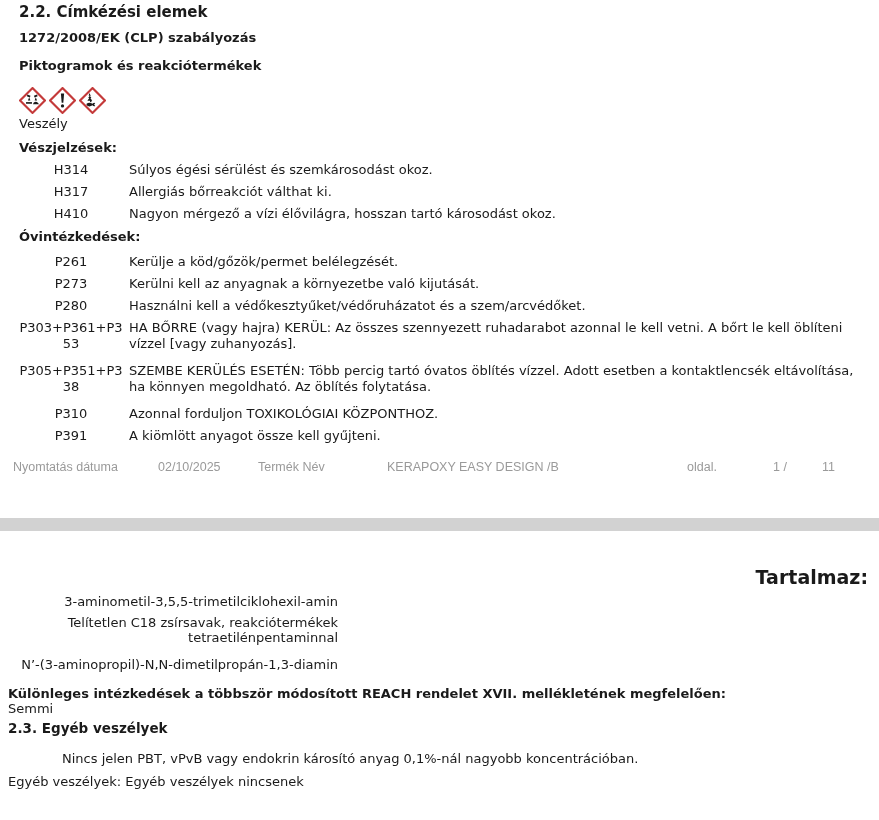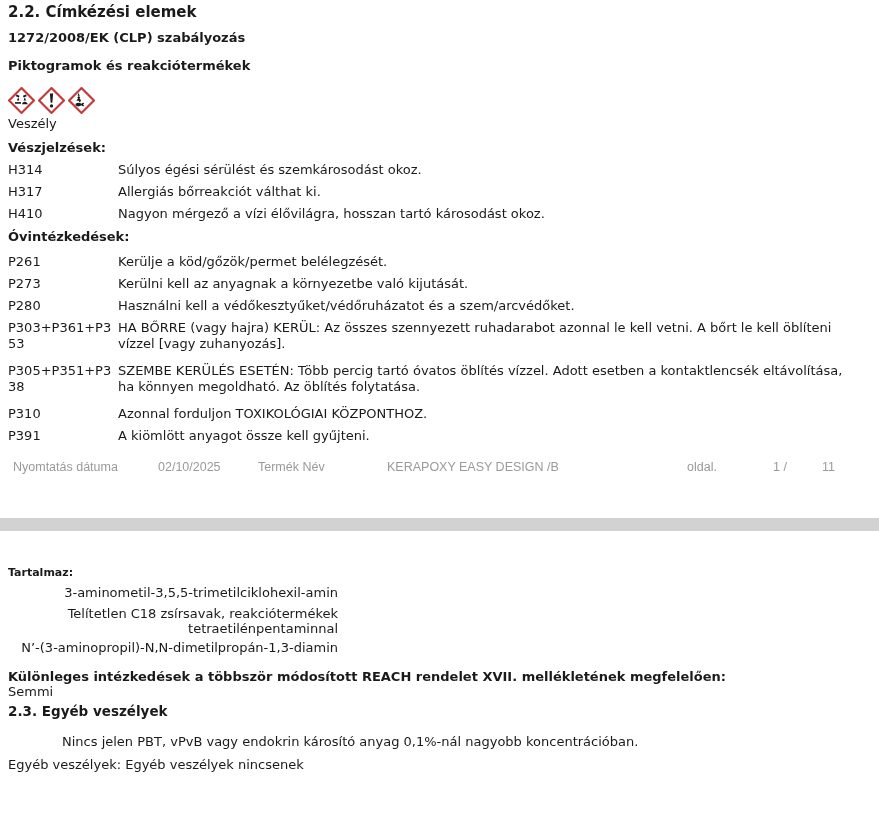--- a/index.html
+++ b/index.html
@@ -5,37 +5,37 @@
   * { margin: 0; padding: 0; box-sizing: border-box; }
   html, body { background: #ffffff; }
   body {
     width: 879px; height: 820px;
     font-family: "DejaVu Sans", sans-serif;
     font-size: 13px;
     color: #1a1a1a;
     overflow: hidden;
     position: relative;
   }
-  .page { padding: 2px 10px 0 8px; }
+  .page { padding: 2px 10px 0 8px; margin-left: 11px; }
 
   .h-main { font-size: 15px; font-weight: bold; margin-top: 1px; }
   .h-sub  { font-size: 13px; font-weight: bold; margin-top: 9px; }
   .h-pict { font-size: 13px; font-weight: bold; margin-top: 13px; }
 
   .pictogram-row { margin-top: 14px; display: flex; gap: 3px; }
   .pictogram { width: 27px; height: 27px; display: block; }
   .signal-word { margin-top: 2px; font-size: 13px; }
 
   .stmt-heading { font-weight: bold; font-size: 13px; }
   .stmt-heading.vj { margin-top: 9px; margin-bottom: 7px; }
   .stmt-heading.ov { margin-top: 7px; margin-bottom: 10px; }
 
   .stmt-row { display: flex; line-height: 16px; margin-bottom: 6px; }
   .stmt-row.gap-lg { margin-bottom: 11px; }
-  .stmt-code { width: 110px; flex: 0 0 110px; word-break: break-all; padding-right: 6px; }
+  .stmt-code { width: 110px; flex: 0 0 110px; word-break: break-all; padding-right: 6px; text-align: center; }
   .stmt-text { flex: 1; max-width: 742px; }
 
   .doc-footer {
     position: absolute; left: 0; top: 458px; width: 747px; height: 20px;
     font-family: "Liberation Sans", sans-serif;
     font-size: 12.5px; color: #9a9a9a;
   }
   .doc-footer span { position: absolute; top: 2px; white-space: nowrap; }
   .f-print-label { left: 13px; }
   .f-print-date  { left: 158px; }
@@ -44,23 +44,23 @@
   .f-page-label  { left: 687px; }
   .f-page-cur    { left: 773px; }
   .f-page-tot    { left: 822px; }
 
   .divider-bar {
     position: absolute; left: 0; top: 518px;
     width: 879px; height: 13px; background: #d2d2d2;
   }
 
   .lower { position: absolute; left: 8px; top: 566px; width: 860px; }
-  .contains-heading { font-weight: bold; font-size: 11px; }
+  .contains-heading { font-weight: bold; font-size: 19px; text-align: right; }
   .contains-item { margin-top: 6px; line-height: 15px; max-width: 330px; text-align: right; }
-  .contains-item.sp { margin-top: 4px; }
+  .contains-item.sp { margin-top: 12px; }
   .reach-heading { margin-top: 14px; font-weight: bold; font-size: 13px; }
   .reach-value { }
   .h-23 { margin-top: 4px; font-weight: bold; font-size: 13.5px; }
   .pbt-line { margin-top: 15px; padding-left: 54px; }
   .other-hazards { margin-top: 8px; }
 </style>
 </head>
 <body>
 
 <div class="page">

